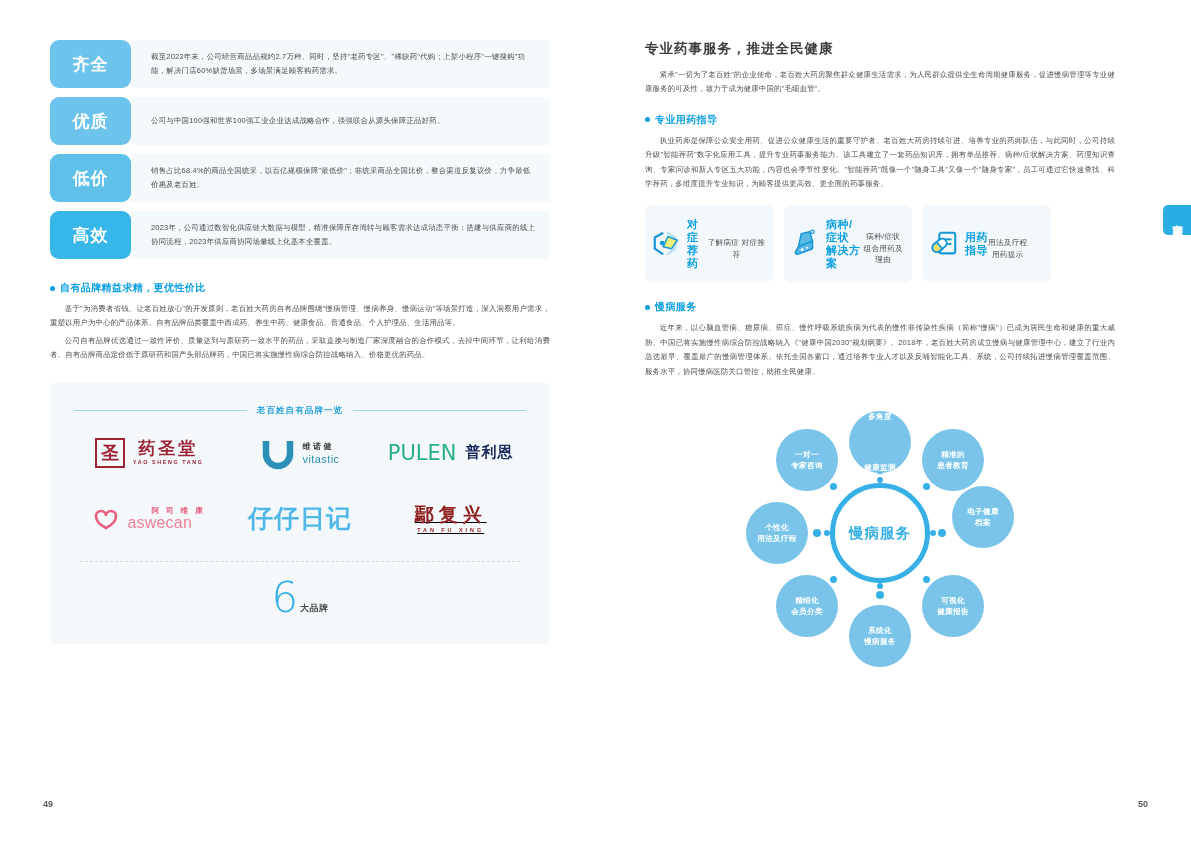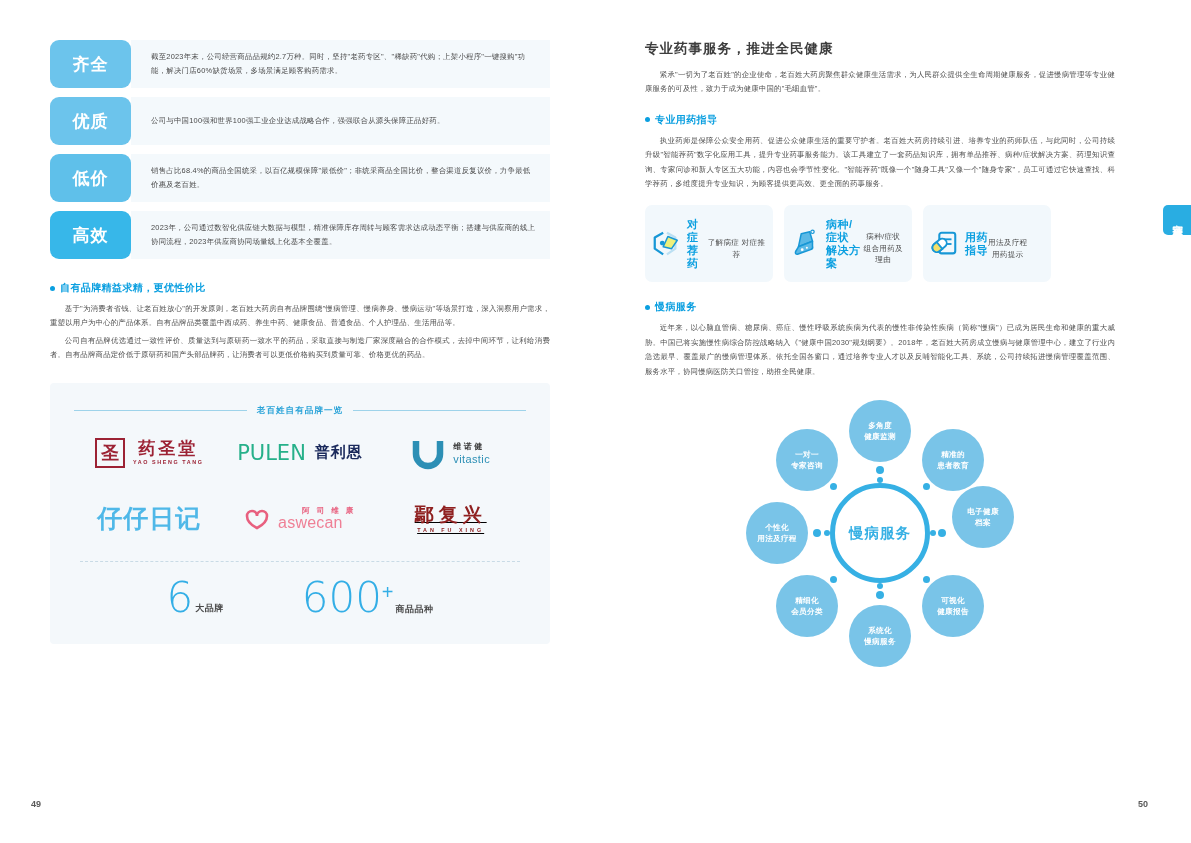--- a/index.html
+++ b/index.html
@@ -141,21 +141,21 @@
     position:absolute;right:0;top:205px;
     width:28px;padding:12px 0 12px 0;
     background:#29ade2;border-radius:5px 0 0 5px;
     color:#ffffff;font-size:10px;font-weight:bold;
     display:flex;flex-direction:column;align-items:center;
     line-height:1.45;letter-spacing:1px;
   }
 
   
   .pg{position:absolute;bottom:34px;font-size:9px;color:#5a5a5a;font-weight:bold;}
-  .pg.l{left:31px;}
+  .pg.l{left:43px;}
   .pg.r{right:43px;}
 </style>
 </head>
 <body>
 
 <div class="page">
 
   <div class="col-left">
 
     <div>
@@ -184,97 +184,92 @@
         </div>
       </div>
     </div>
 
     <div style="margin-top:22px;">
       <div class="sec-head">
         <span class="sec-dot"></span>
         <span>自有品牌精益求精，更优性价比</span>
       </div>
       <p class="body-para">基于"为消费者省钱、让老百姓放心"的开发原则，老百姓大药房自有品牌围绕"慢病管理、慢病养身、慢病运动"等场景打造，深入洞察用户需求，重塑以用户为中心的产品体系。自有品牌品类覆盖中西成药、养生中药、健康食品、普通食品、个人护理品、生活用品等。</p>
-      <p class="body-para" style="margin-top:3px;">公司自有品牌优选通过一致性评价、质量达到与原研药一致水平的药品，采取直接与制造厂家深度融合的合作模式，去掉中间环节，让利给消费者。自有品牌商品定价低于原研药和国产头部品牌药，让消费者可以更低价格购买到质量可靠、价格更优的药品。</p>
+      <p class="body-para" style="margin-top:3px;">公司自有品牌优选通过一致性评价、质量达到与原研药一致水平的药品，采取直接与制造厂家深度融合的合作模式，去掉中间环节，让利给消费者。自有品牌商品定价低于原研药和国产头部品牌药，中国已将实施慢性病综合防控战略纳入、价格更优的药品。</p>
     </div>
 
     <div class="brand-panel" style="margin-top:20px;">
       <div class="brand-title-wrap">
         <div class="brand-rule"></div>
         <div class="brand-title">老百姓自有品牌一览</div>
         <div class="brand-rule"></div>
       </div>
 
       <div class="logo-grid">
 
         <div class="logo-cell">
           <div class="lg-ysT">
             <div class="ysT-seal">圣</div>
             <div class="ysT-right">
               <div class="ysT-cn">药圣堂</div>
               <div class="ysT-en">YAO SHENG TANG</div>
             </div>
-          </div>
-        </div>
-
-        <div class="logo-cell">
-          <div class="lg-pulen">
-            <div class="pulen-en">PULEN</div>
-            <div class="pulen-cn">普利恩</div>
           </div>
         </div>
 
         <div class="logo-cell">
           <div class="lg-vit">
             <svg class="vit-mark-svg" width="34" height="34" viewBox="0 0 34 34">
               <path d="M5 5 L5 18 A12 12 0 0 0 29 18 L29 5" fill="none" stroke="#2c8fb5" stroke-width="6.5" stroke-linecap="butt"></path>
             </svg>
             <div class="vit-right">
               <div class="vit-cn">维诺健</div>
               <div class="vit-en">vitastic</div>
             </div>
           </div>
         </div>
 
         <div class="logo-cell">
-          <div class="lg-zaizai">仔仔日记</div>
+          <div class="lg-pulen">
+            <div class="pulen-en">PULEN</div>
+            <div class="pulen-cn">普利恩</div>
+          </div>
         </div>
 
         <div class="logo-cell">
           <div class="lg-aswe">
             <svg width="30" height="22" viewBox="0 0 30 22">
               <path d="M3 8 A5 5 0 0 1 13 8 A5 5 0 0 1 23 8 Q23 15 13 20 Q3 15 3 8 Z" fill="none" stroke="#e8607f" stroke-width="2.6"></path>
             </svg>
             <div class="aswe-right">
               <div class="aswe-cn">阿 司 维 康</div>
               <div class="aswe-en">aswecan</div>
             </div>
           </div>
         </div>
 
         <div class="logo-cell">
+          <div class="lg-zaizai">仔仔日记</div>
+        </div>
+
+        <div class="logo-cell">
           <div class="lg-yfx">
             <div class="yfx-cn">鄢复兴</div>
             <div class="yfx-en">TAN FU XING</div>
           </div>
         </div>
 
       </div>
 
       <div class="brand-divider"></div>
 
       <div class="stats-row">
         <div class="stat">
           <span class="stat-num">6</span>
           <span class="stat-lbl">大品牌</span>
-        </div>
-        <div class="stat">
-          <span class="stat-num">600</span>
-          <span class="stat-plus">+</span>
-          <span class="stat-lbl two">商品品种</span>
         </div>
       </div>
     </div>
 
   </div>
 
   <div class="col-right">
 
     <div class="page-title">专业药事服务，推进全民健康</div>
     <p class="body-para" style="margin-top:10px;">紧承"一切为了老百姓"的企业使命，老百姓大药房聚焦群众健康生活需求，为人民群众提供全生命周期健康服务，促进慢病管理等专业健康服务的可及性，致力于成为健康中国的"毛细血管"。</p>
@@ -372,21 +367,21 @@
       <div class="spoke" style="left:190px;top:137px;width:6px;height:6px;"></div>
       <div class="spoke" style="left:90px;top:90px;width:7px;height:7px;"></div>
       <div class="spoke" style="left:183px;top:90px;width:7px;height:7px;"></div>
       <div class="spoke" style="left:90px;top:183px;width:7px;height:7px;"></div>
       <div class="spoke" style="left:183px;top:183px;width:7px;height:7px;"></div>
 
       <div class="hub">
         <span class="hub-label">慢病服务</span>
       </div>
 
-      <div class="sat" style="left:109px;top:7px;">
+      <div class="sat" style="left:109px;top:18px;justify-content:space-between;">
         <span>多角度</span>
         <span>健康监测</span>
       </div>
       <div class="sat" style="left:182px;top:36px;">
         <span>精准的</span>
         <span>患者教育</span>
       </div>
       <div class="sat" style="left:212px;top:93px;">
         <span>电子健康</span>
         <span>档案</span>

